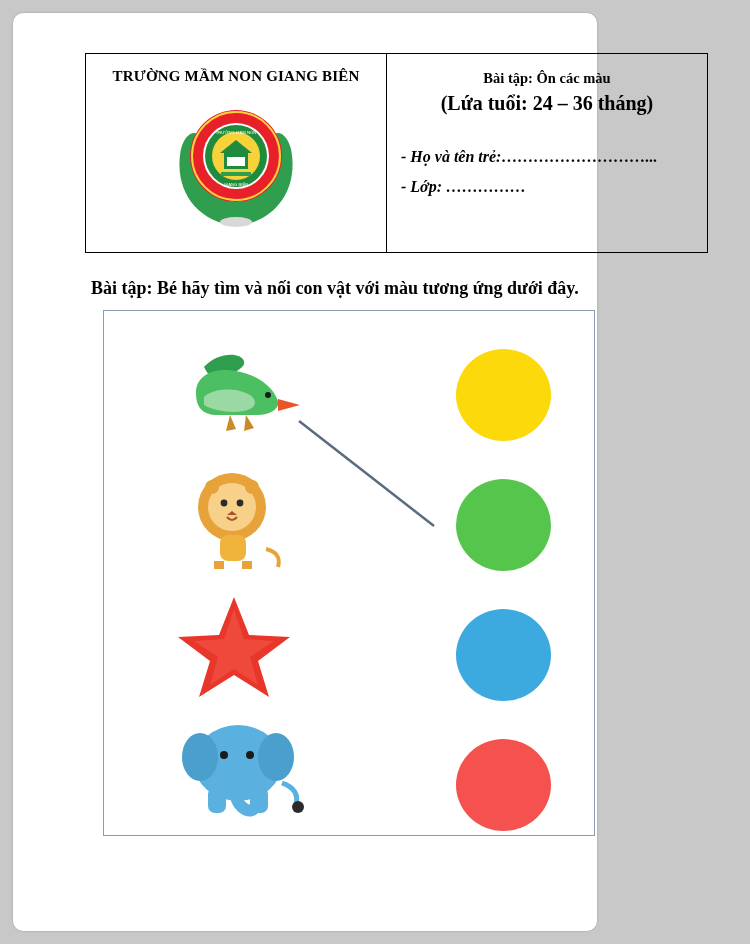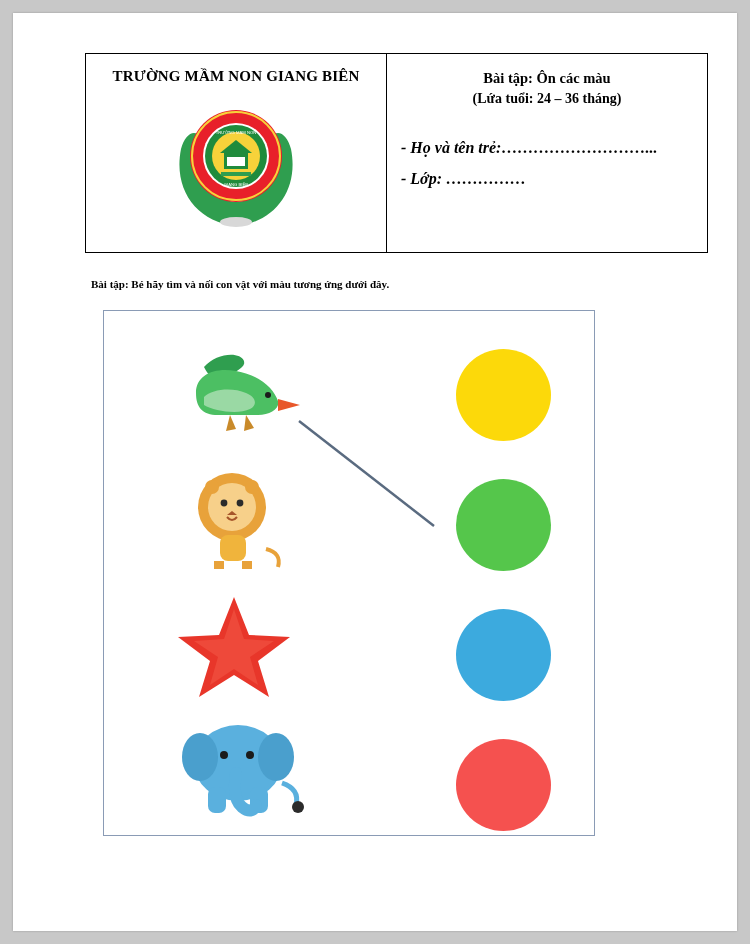--- a/index.html
+++ b/index.html
@@ -10,24 +10,25 @@
   body {
     width: 750px;
     height: 944px;
     overflow: hidden;
     font-family: "Liberation Serif", serif;
   }
   .page {
     position: absolute;
     left: 13px;
     top: 13px;
-    width: 724px;
+    width: 584px;
     height: 918px;
     background: #ffffff;
     box-shadow: 0 0 2px rgba(0,0,0,0.25);
+    border-radius: 10px;
   }
 
   
   .header-table {
     position: absolute;
     left: 72px;
     top: 40px;
     width: 622px;
     height: 200px;
     border-collapse: collapse;
@@ -64,38 +65,38 @@
   .ex-title {
     text-align: center;
     font-weight: bold;
     font-size: 14.5px;
     padding-top: 14px;
     line-height: 1.45;
   }
   .ex-sub {
     text-align: center;
     font-weight: bold;
-    font-size: 14px;
+    font-size: 20px;
     line-height: 1.45;
   }
   .fields {
     padding: 24px 0 0 14px;
     font-style: italic;
     font-weight: bold;
     font-size: 16px;
     line-height: 1.9;
   }
 
   
   .instruction {
     position: absolute;
     left: 78px;
     top: 265px;
     font-weight: bold;
-    font-size: 11px;
+    font-size: 18px;
   }
 
   
   .activity {
     position: absolute;
     left: 90px;
     top: 297px;
     width: 490px;
     height: 524px;
     border: 1px solid #8a9bb5;

